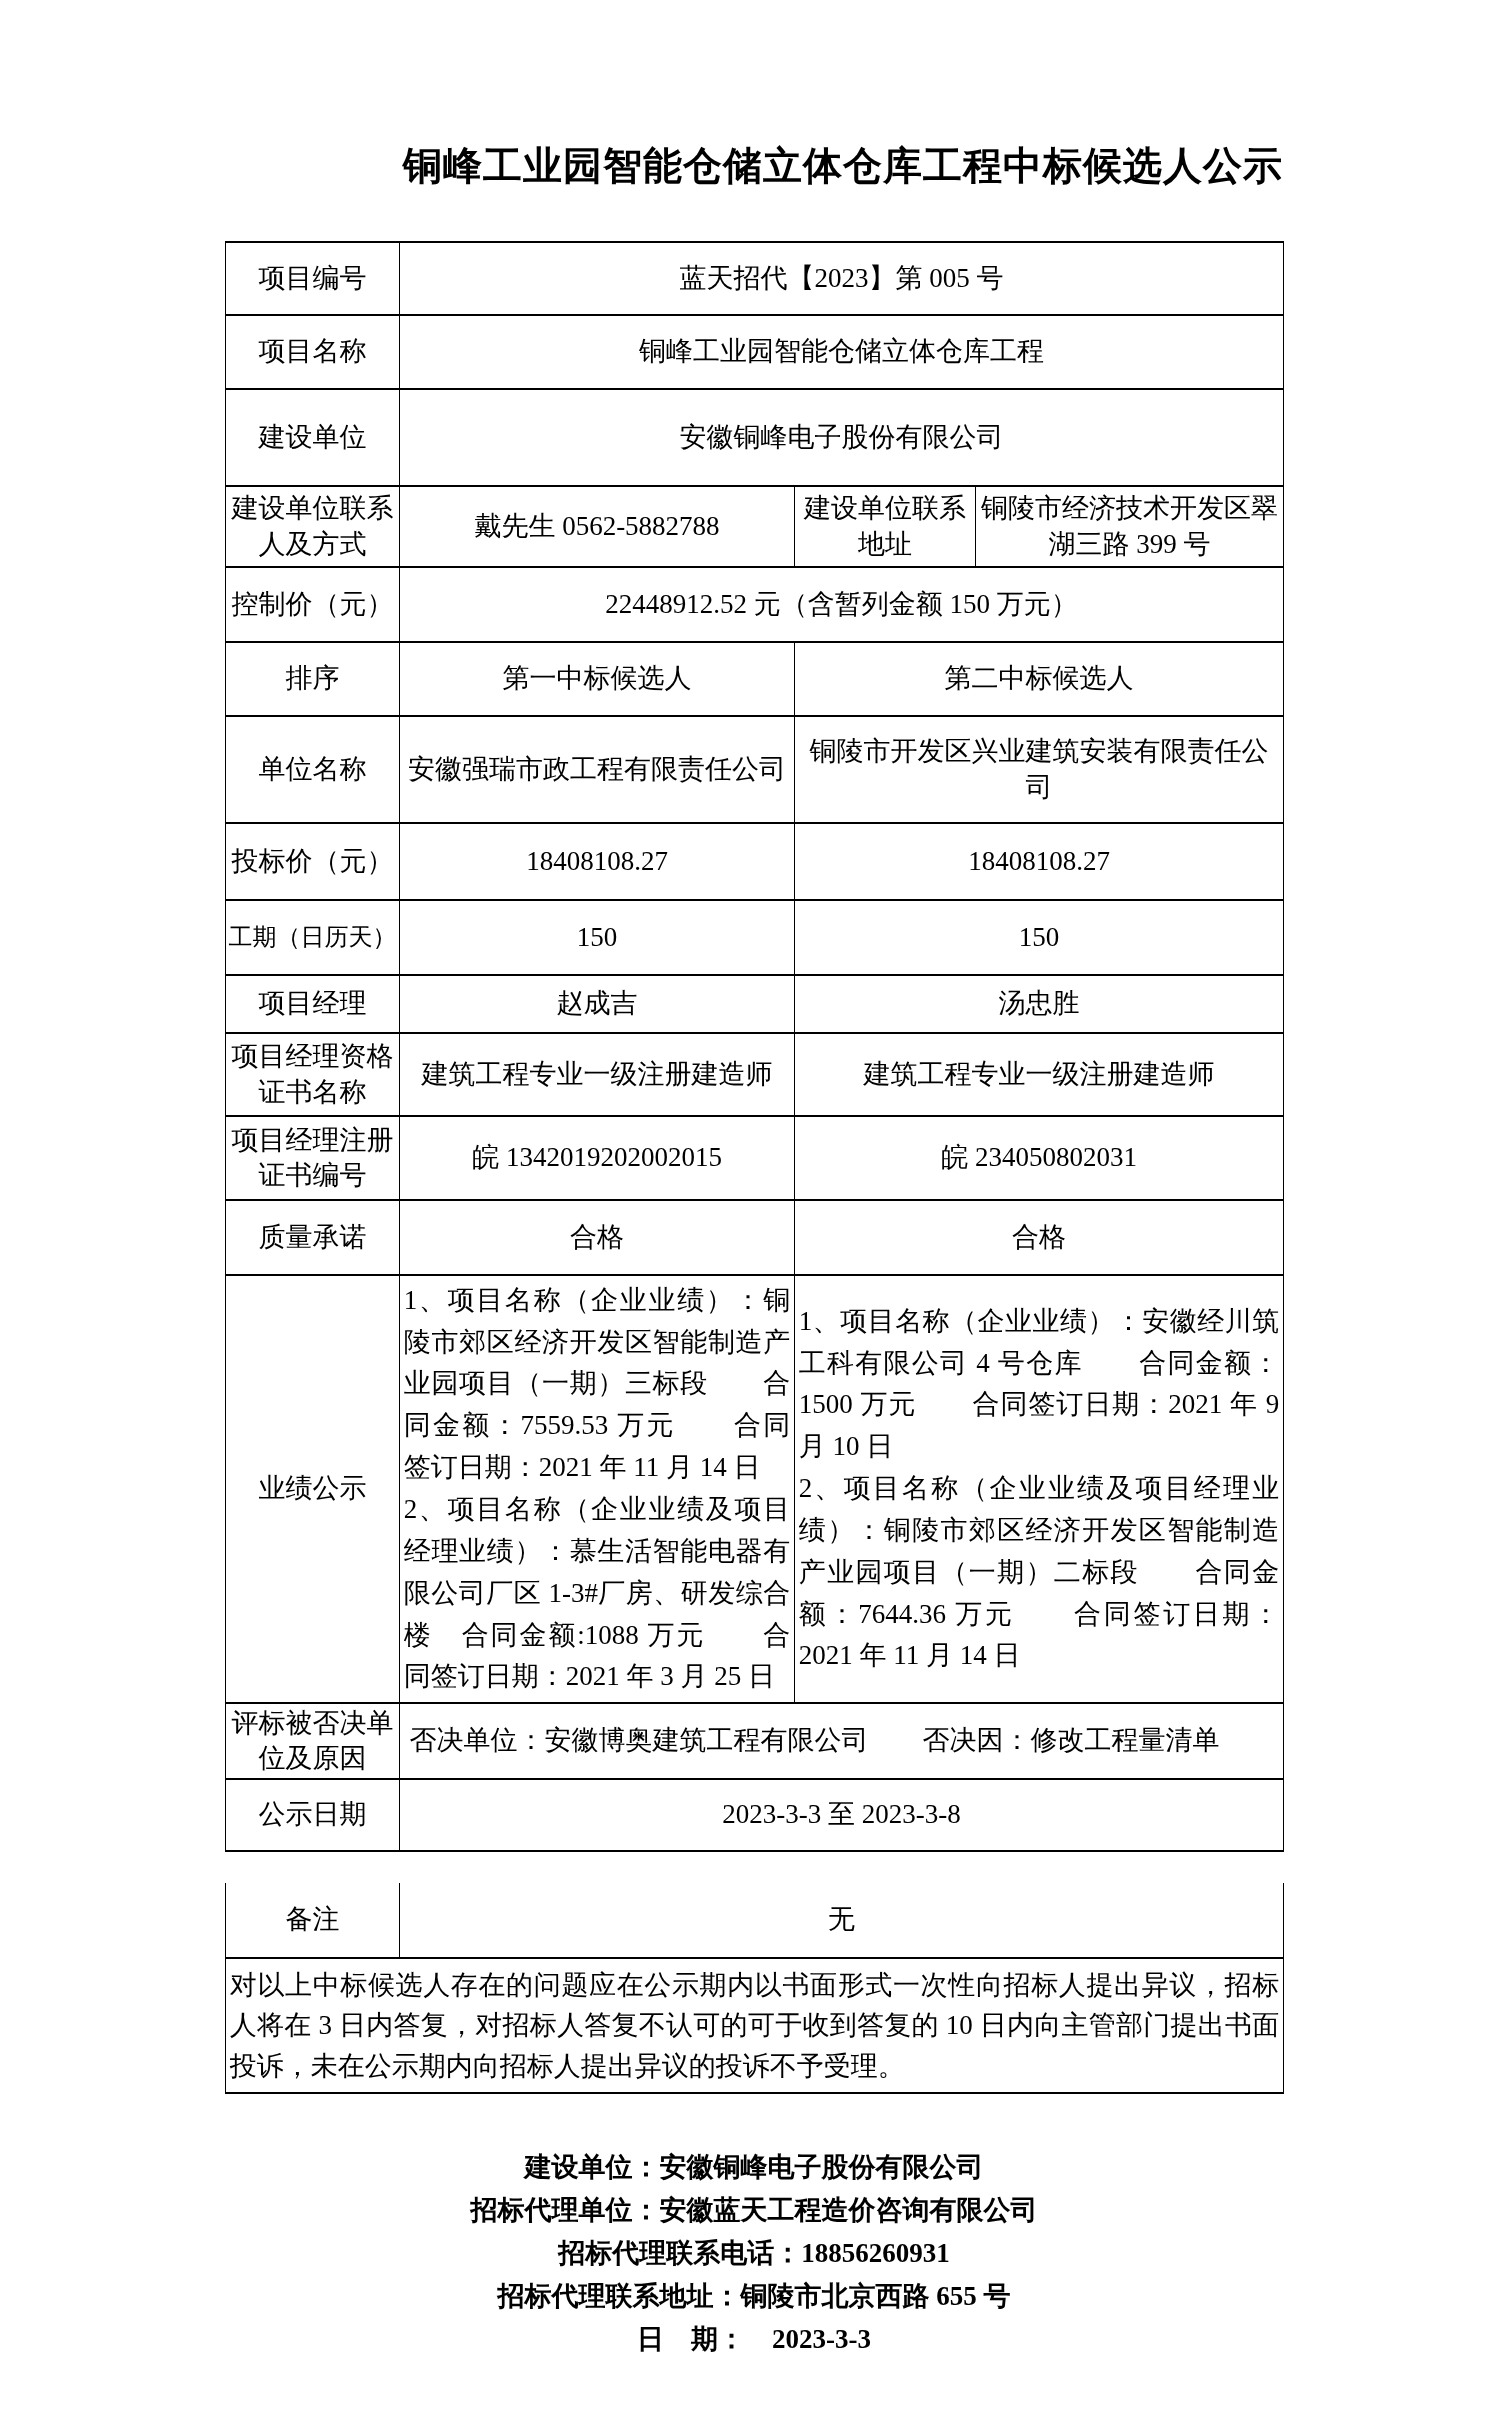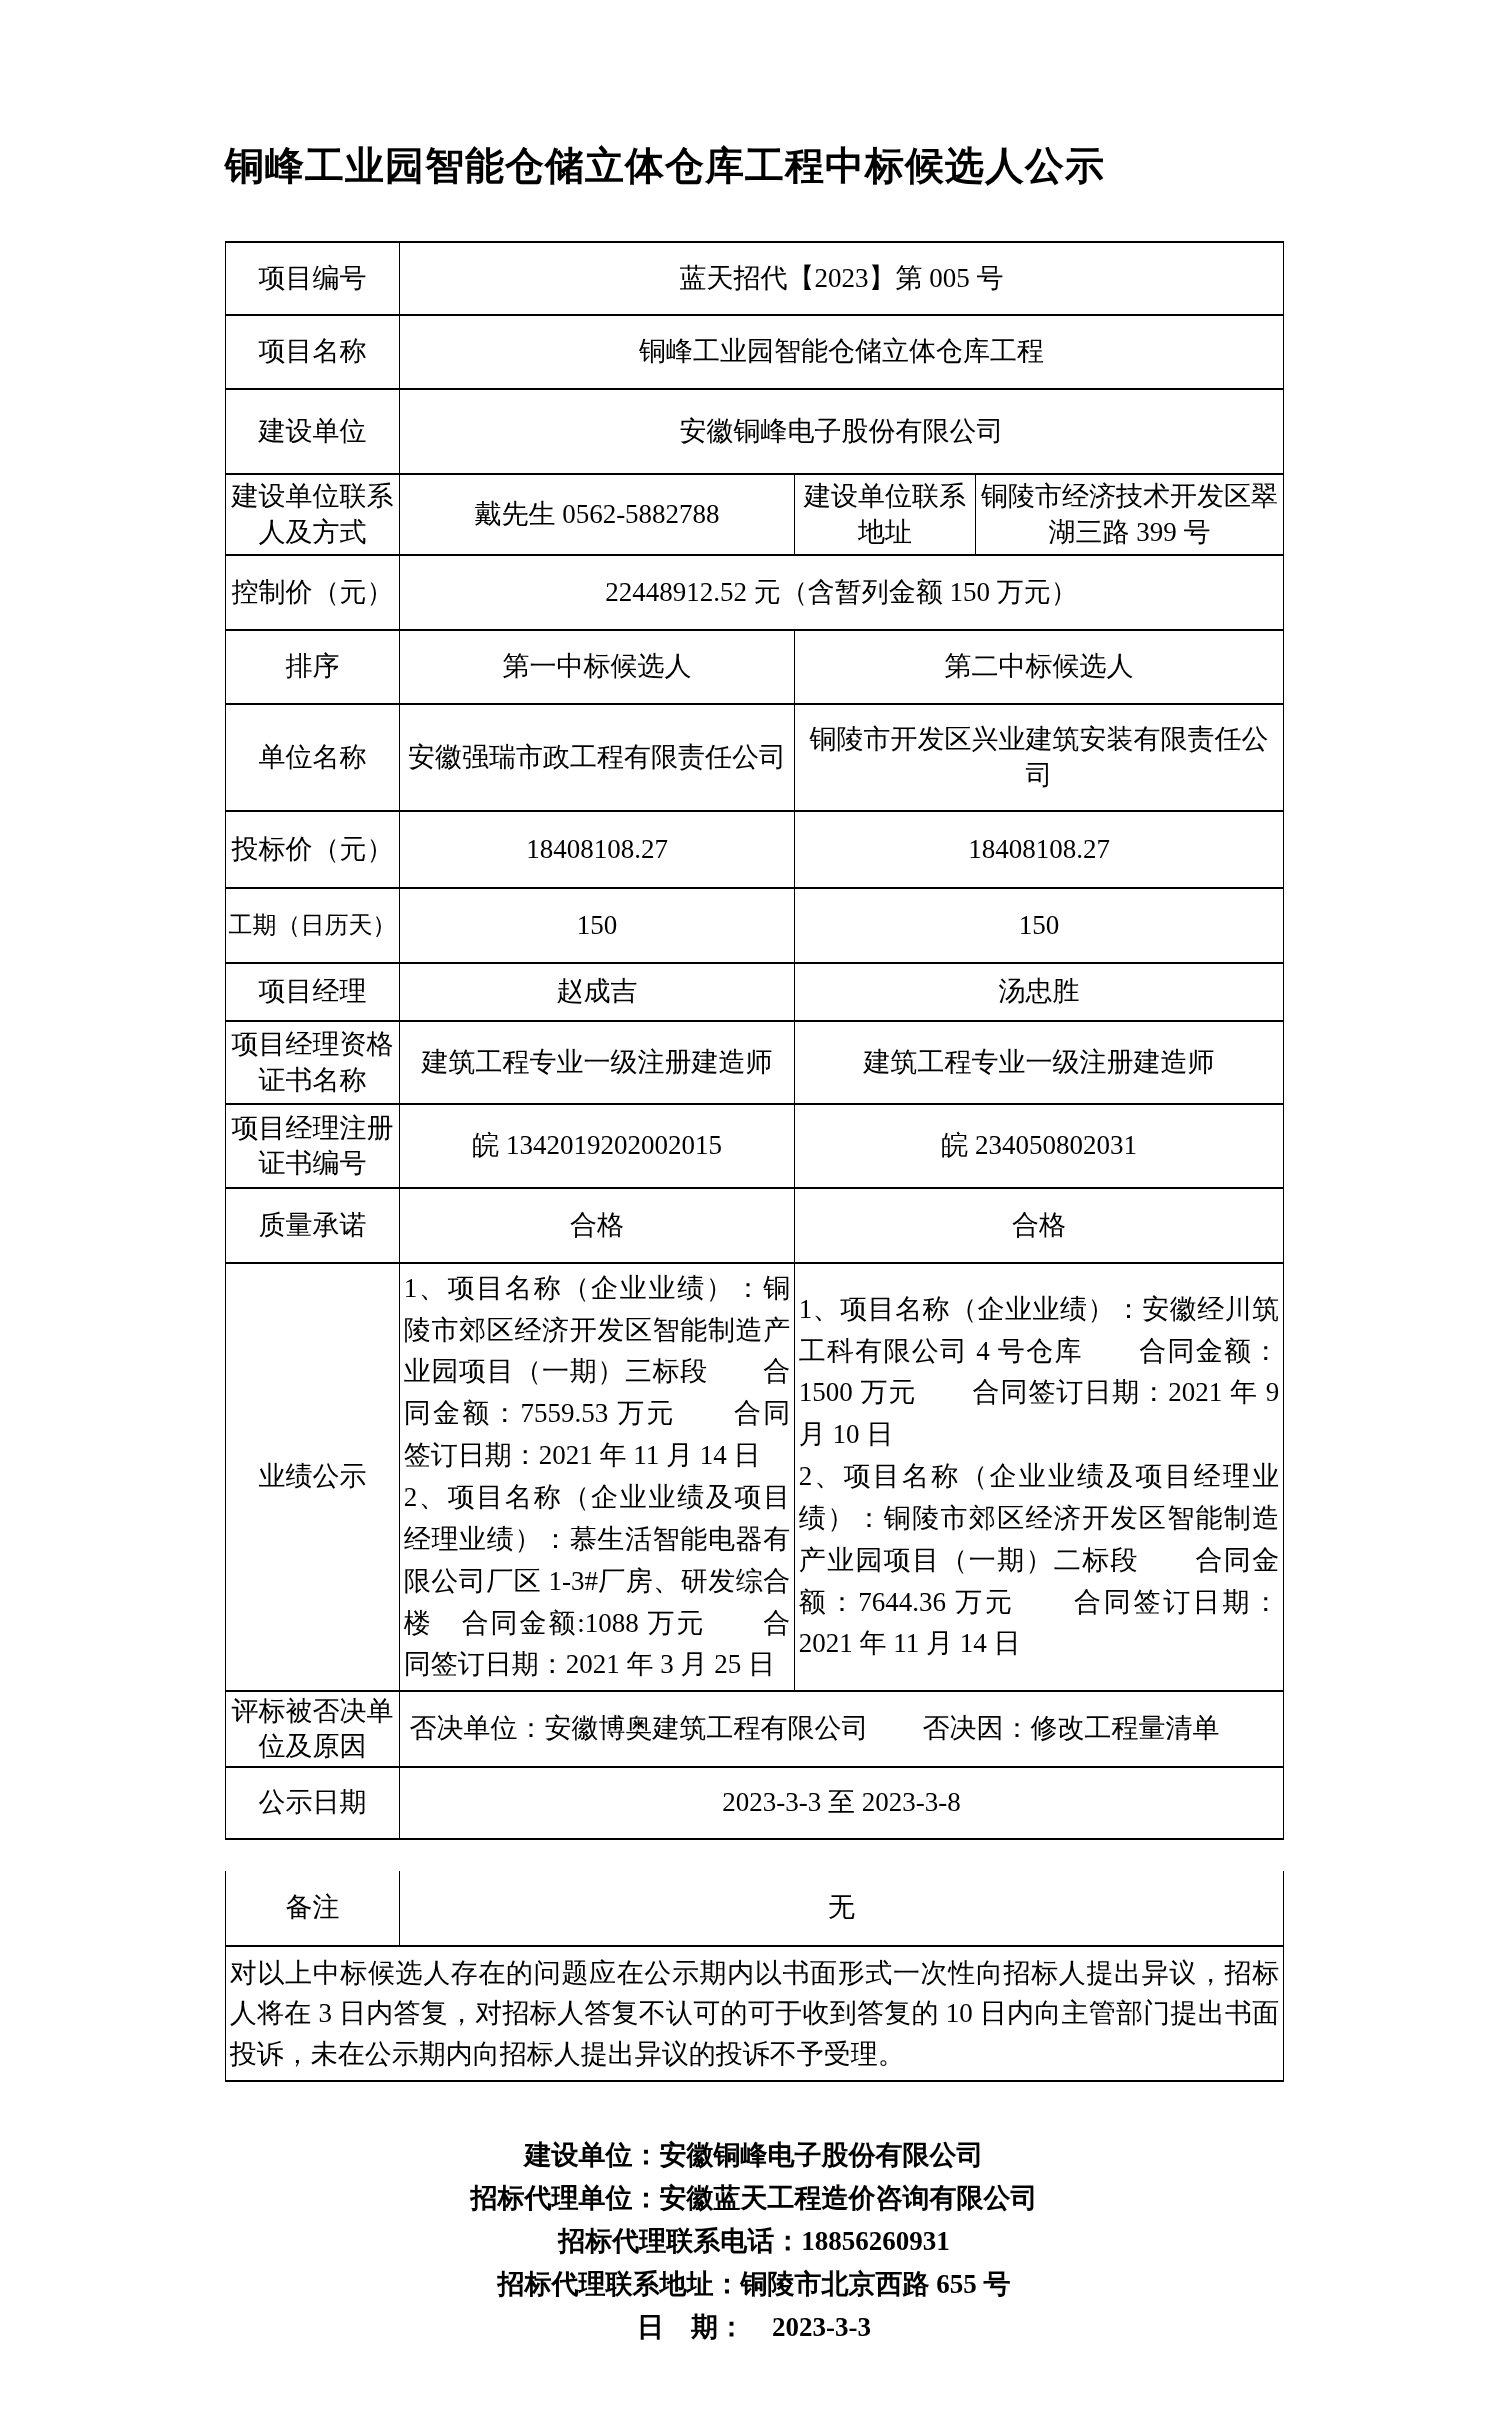--- a/index.html
+++ b/index.html
@@ -18,21 +18,21 @@
     width: 1058px;
     margin-left: 225px;
     padding-top: 146px;
     box-sizing: border-box;
   }
   .doc-title {
     margin: 0;
     font-size: 39px;
     line-height: 40px;
     font-weight: bold;
-    text-align: left;
+    text-align: right;
     letter-spacing: 1px;
   }
   table.main-table {
     width: 1058px;
     margin-top: 55px;
     border-collapse: collapse;
     table-layout: fixed;
     font-size: 27px;
     line-height: 1.3;
   }
@@ -104,21 +104,21 @@
     </colgroup>
     <tbody>
         <tr style="height:73px">
       <td class="label-cell">项目编号</td>
       <td colspan="3">蓝天招代【2023】第 005 号</td>
     </tr>
     <tr style="height:74px">
       <td class="label-cell">项目名称</td>
       <td colspan="3">铜峰工业园智能仓储立体仓库工程</td>
     </tr>
-    <tr style="height:85px">
+    <tr style="height:97px">
       <td class="label-cell">建设单位</td>
       <td colspan="3">安徽铜峰电子股份有限公司</td>
     </tr>
     <tr style="height:81px">
       <td class="label-cell">建设单位联系人及方式</td>
       <td>戴先生 0562-5882788</td>
       <td class="label-cell">建设单位联系地址</td>
       <td>铜陵市经济技术开发区翠湖三路 399 号</td>
     </tr>
     <tr style="height:75px">

